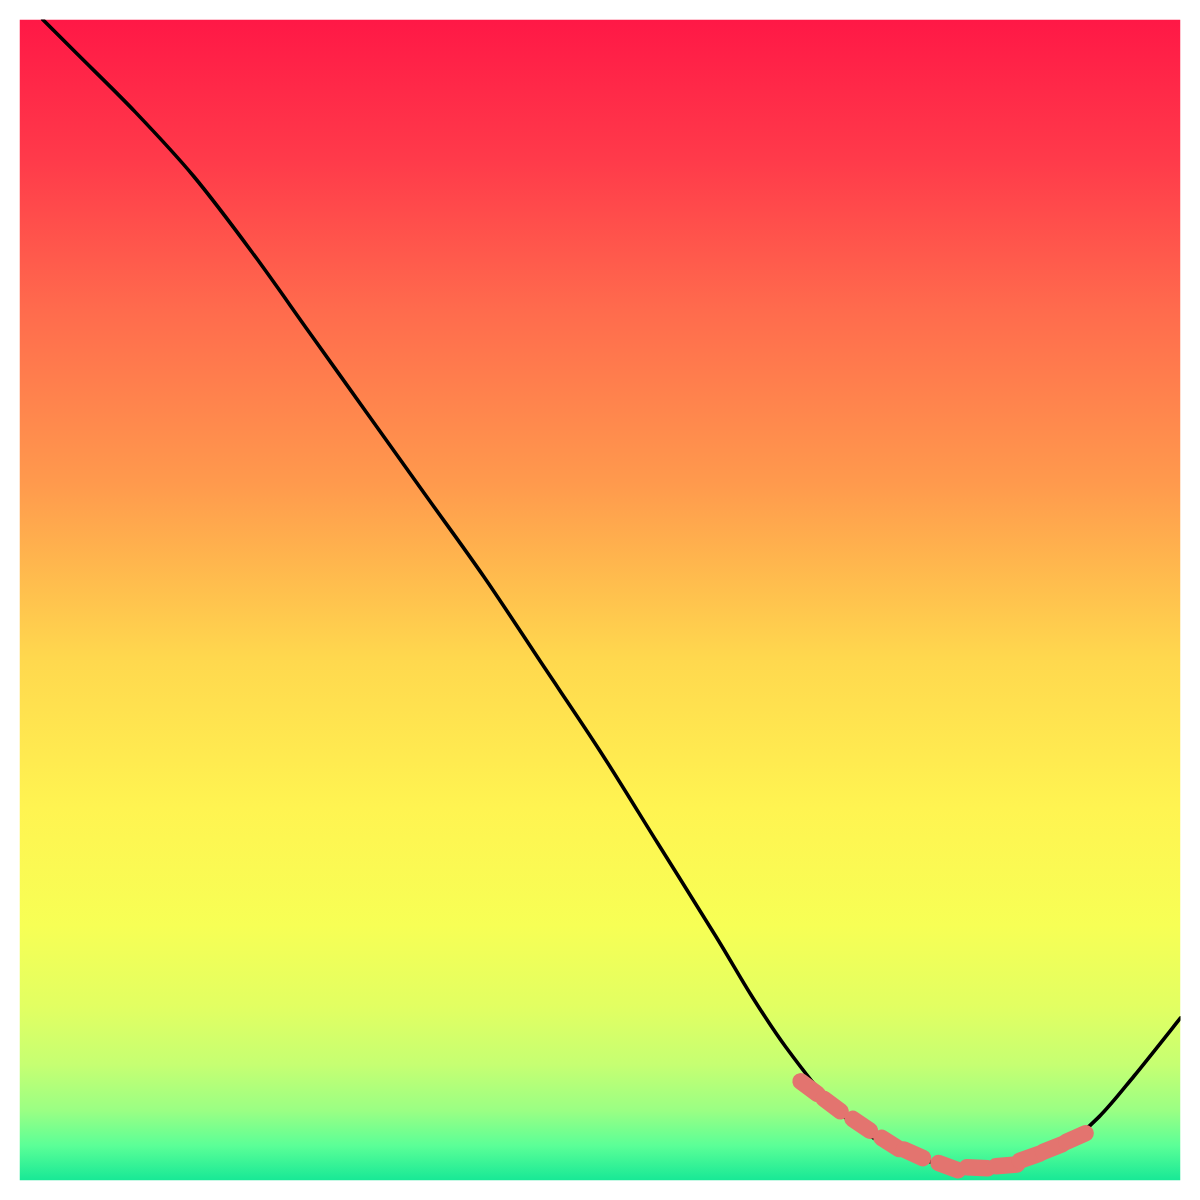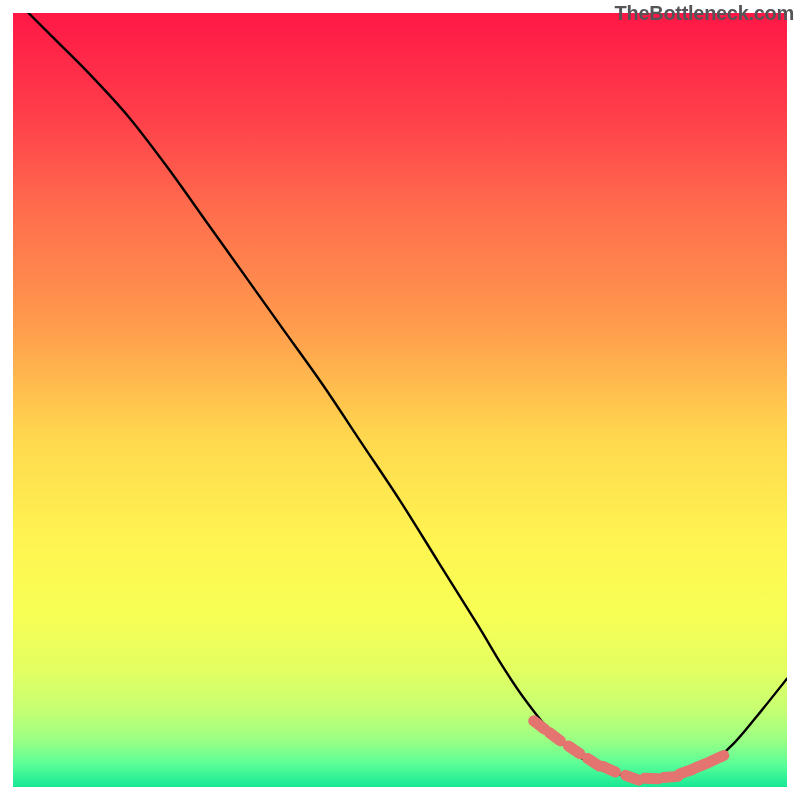--- a/index.html
+++ b/index.html
@@ -44,21 +44,20 @@
     width: 774px;
     height: 774px;
     z-index: 5;
   }
 </style>
 </head>
 <body>
 
 <div class="container">
 
-  <div class="watermark">TheBottleneck.com</div>
 
   <div class="plot-area">
 
     <svg class="gradient-bg" viewBox="0 0 774 774" preserveAspectRatio="none" width="774" height="774">
       <defs>
         <linearGradient id="bg-grad" x1="0" y1="0" x2="0" y2="1">
             <stop offset="0.00%" stop-color="#ff1846"></stop>
             <stop offset="12.00%" stop-color="#ff3a4a"></stop>
             <stop offset="25.00%" stop-color="#ff6b4d"></stop>
             <stop offset="40.00%" stop-color="#ff9a4d"></stop>

